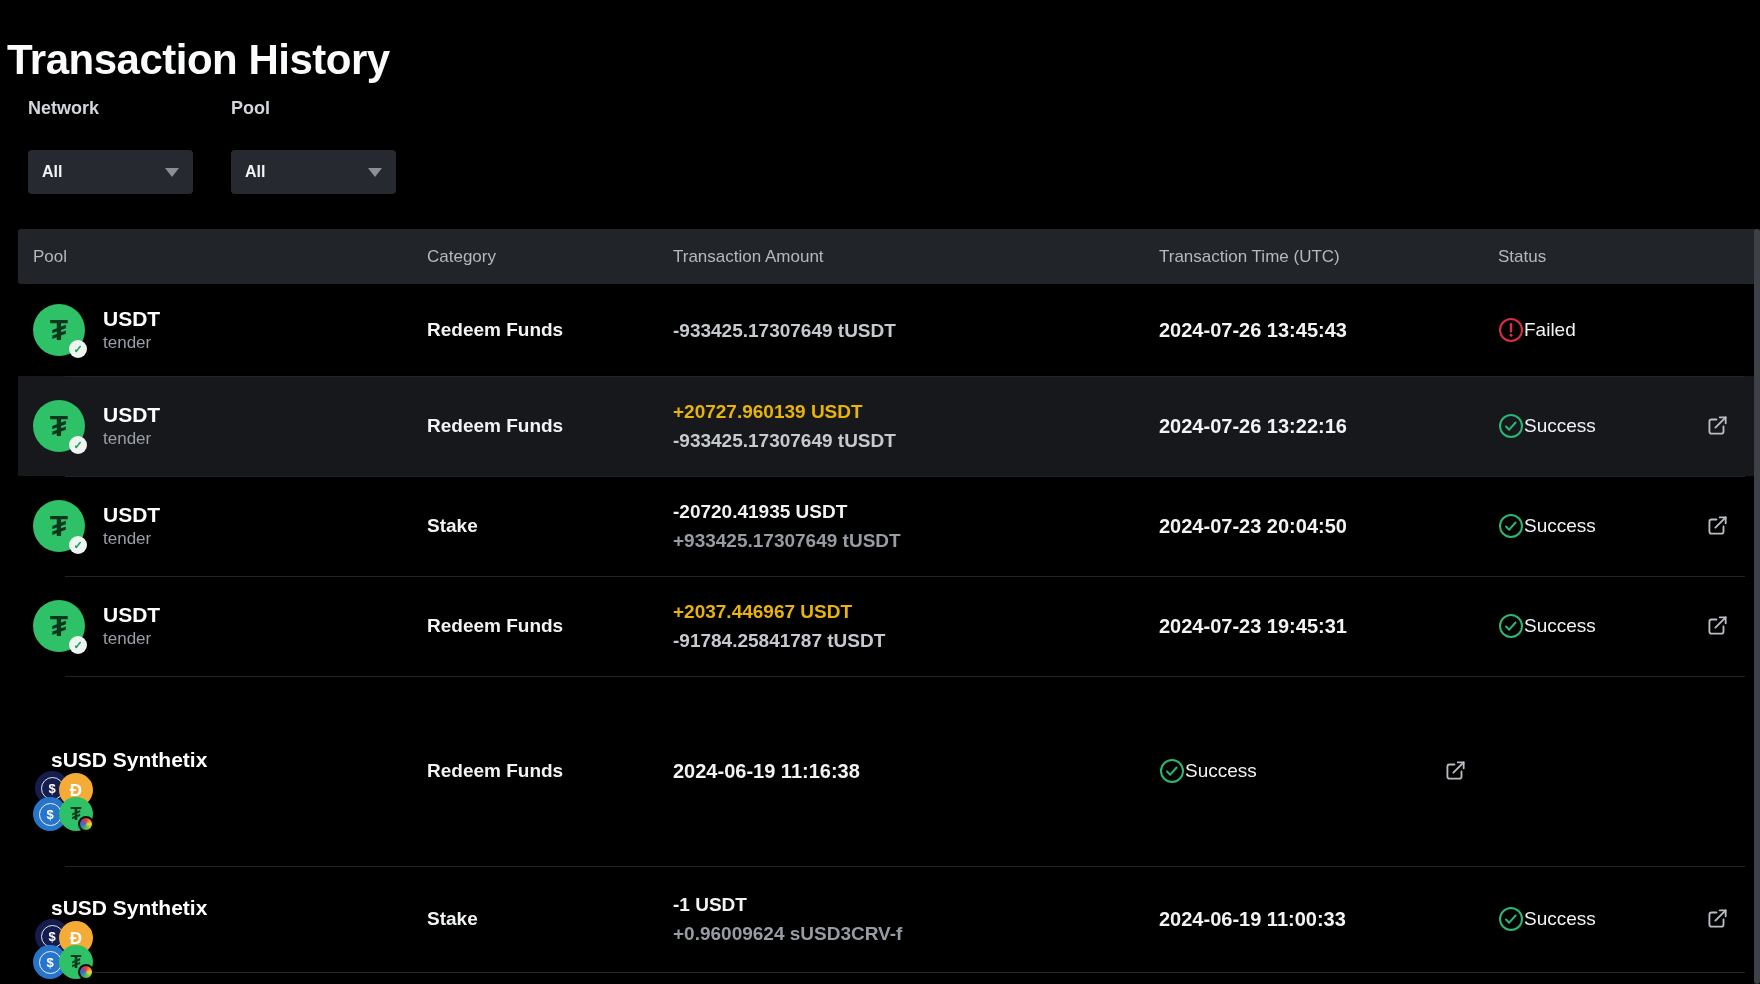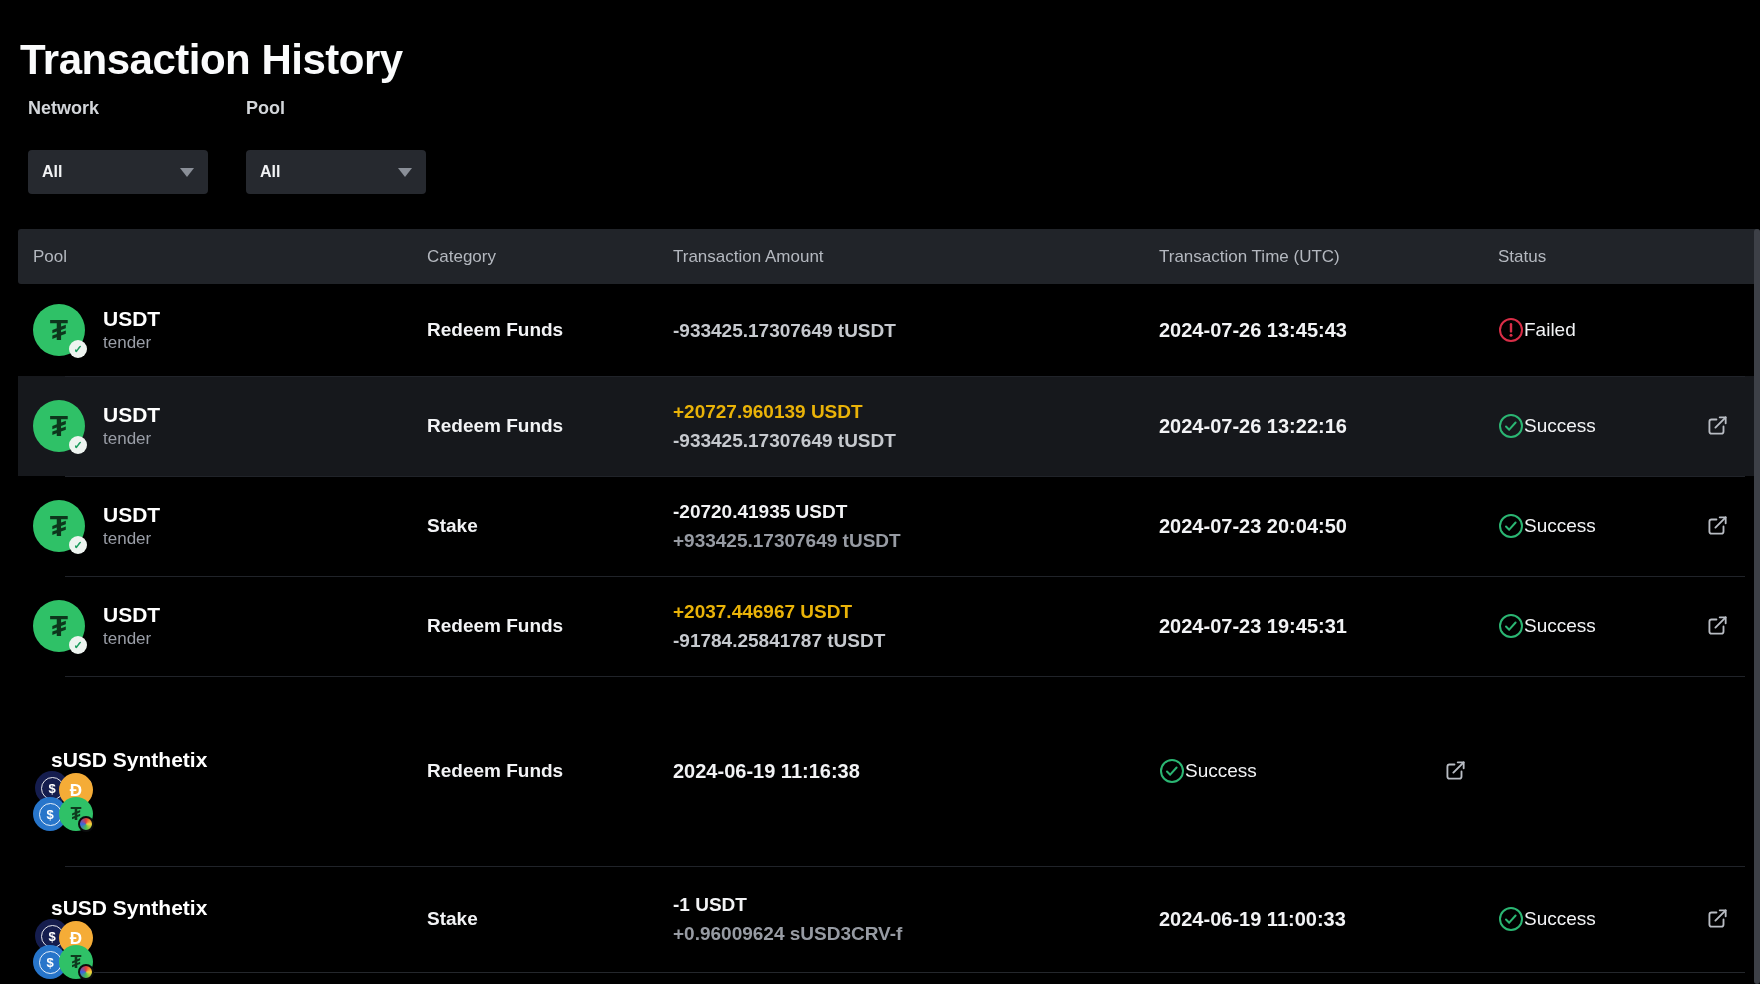--- a/index.html
+++ b/index.html
@@ -3,27 +3,27 @@
 <meta charset="utf-8">
 <style>
   * { box-sizing: border-box; }
   html,body { margin:0; padding:0; }
   body {
     width:1760px; height:984px; overflow:hidden; position:relative;
     background:#000; color:#fff;
     font-family:"Liberation Sans", sans-serif;
   }
   .page-title {
-    position:absolute; left:20px; top:8px;
+    position:absolute; left:7px; top:8px;
     font-size:42px; font-weight:800; color:#fafbfc; letter-spacing:-0.5px;
   }
   .filters { position:absolute; left:28px; top:98px; display:flex; gap:38px; }
   .filter-label { font-size:18px; font-weight:700; color:#d3d6da; margin-bottom:31px; }
   .select {
-    width:180px; height:44px; background:#26292f; border-radius:4px;
+    width:165px; height:44px; background:#26292f; border-radius:4px;
     display:flex; align-items:center; justify-content:space-between;
     padding:0 14px; cursor:pointer;
   }
   .select-value { font-size:16px; font-weight:700; color:#f2f3f5; }
   .caret {
     width:0; height:0;
     border-left:7px solid transparent; border-right:7px solid transparent;
     border-top:9px solid #8a8f98;
   }
   .table { position:absolute; left:18px; top:229px; width:1742px; }

